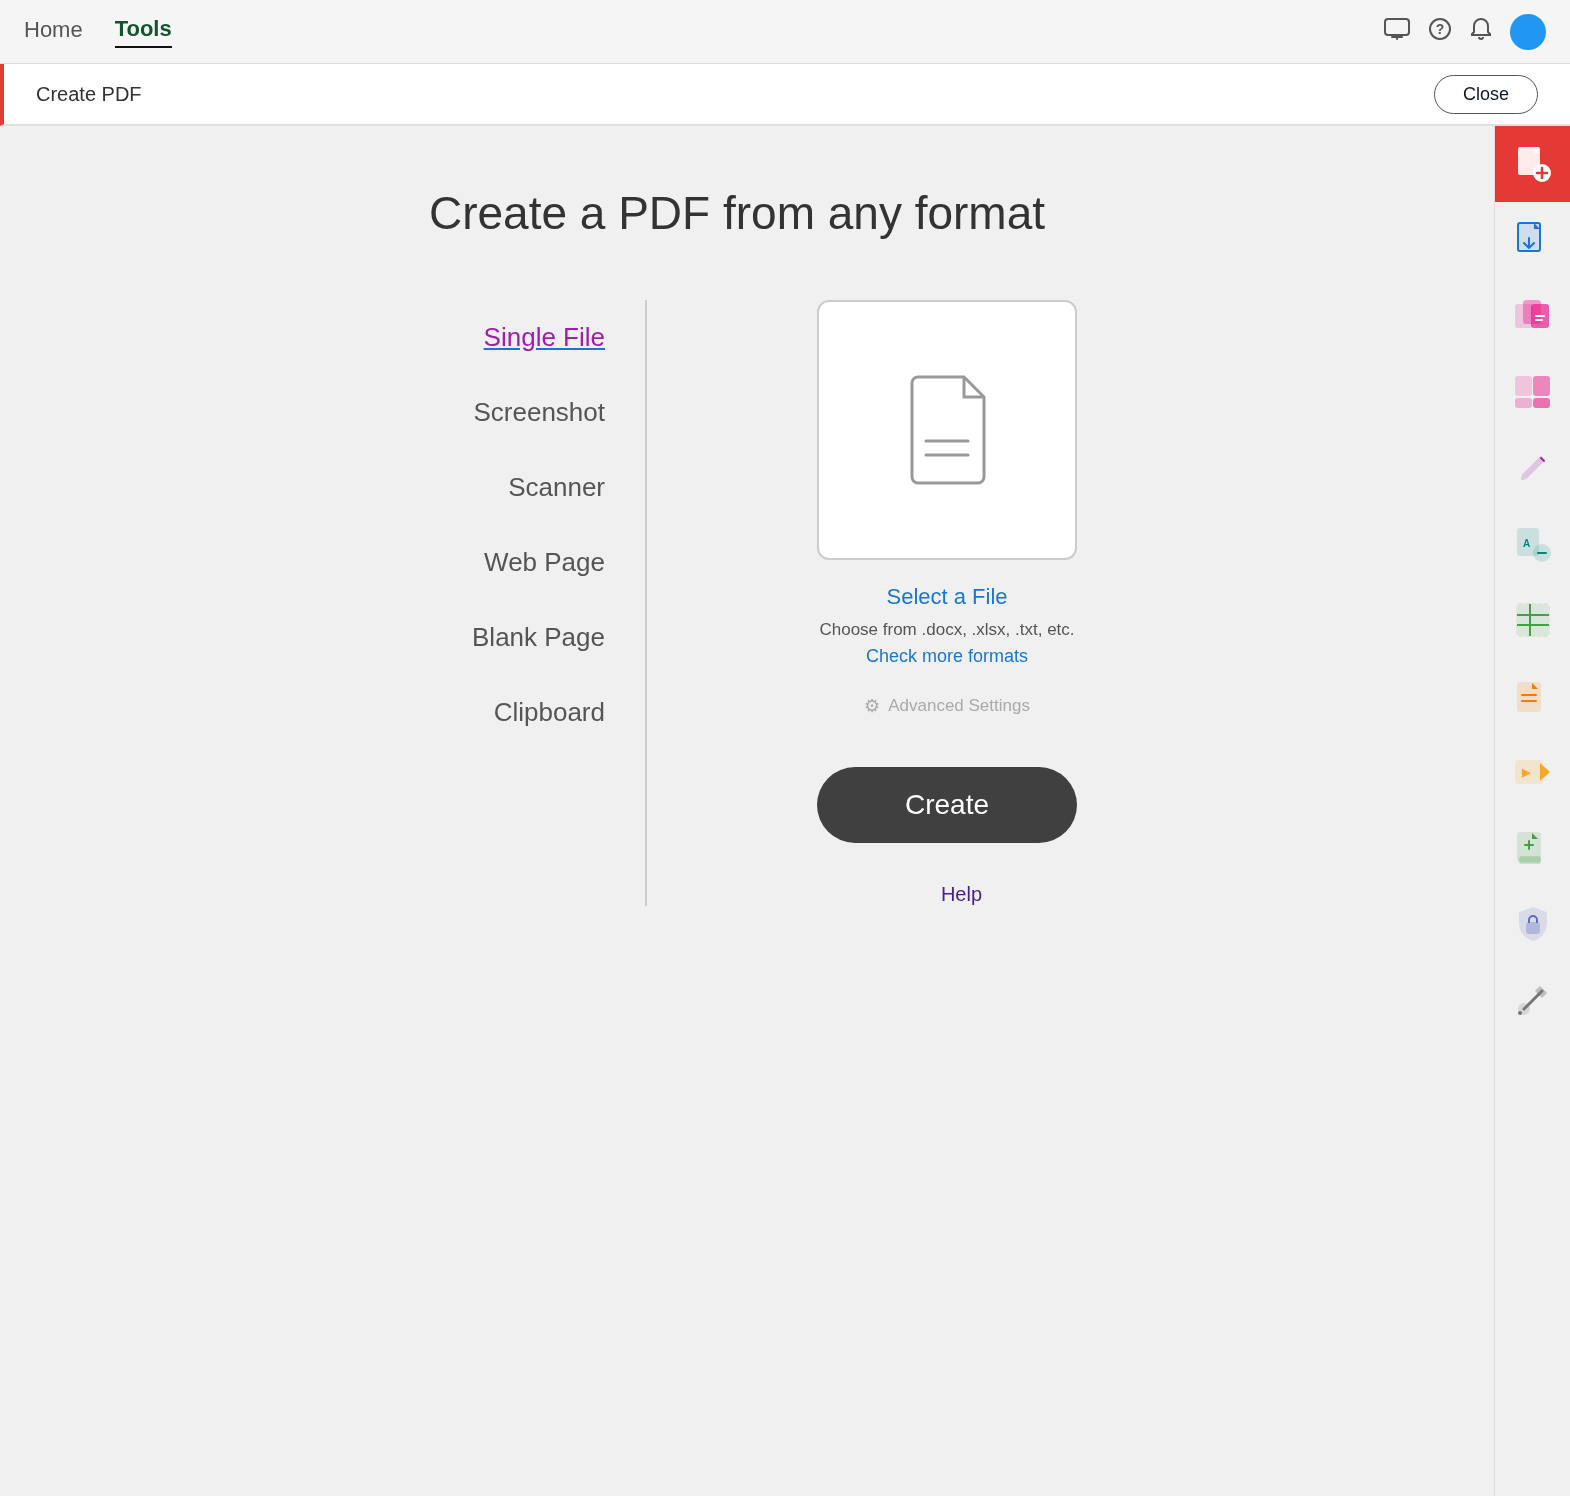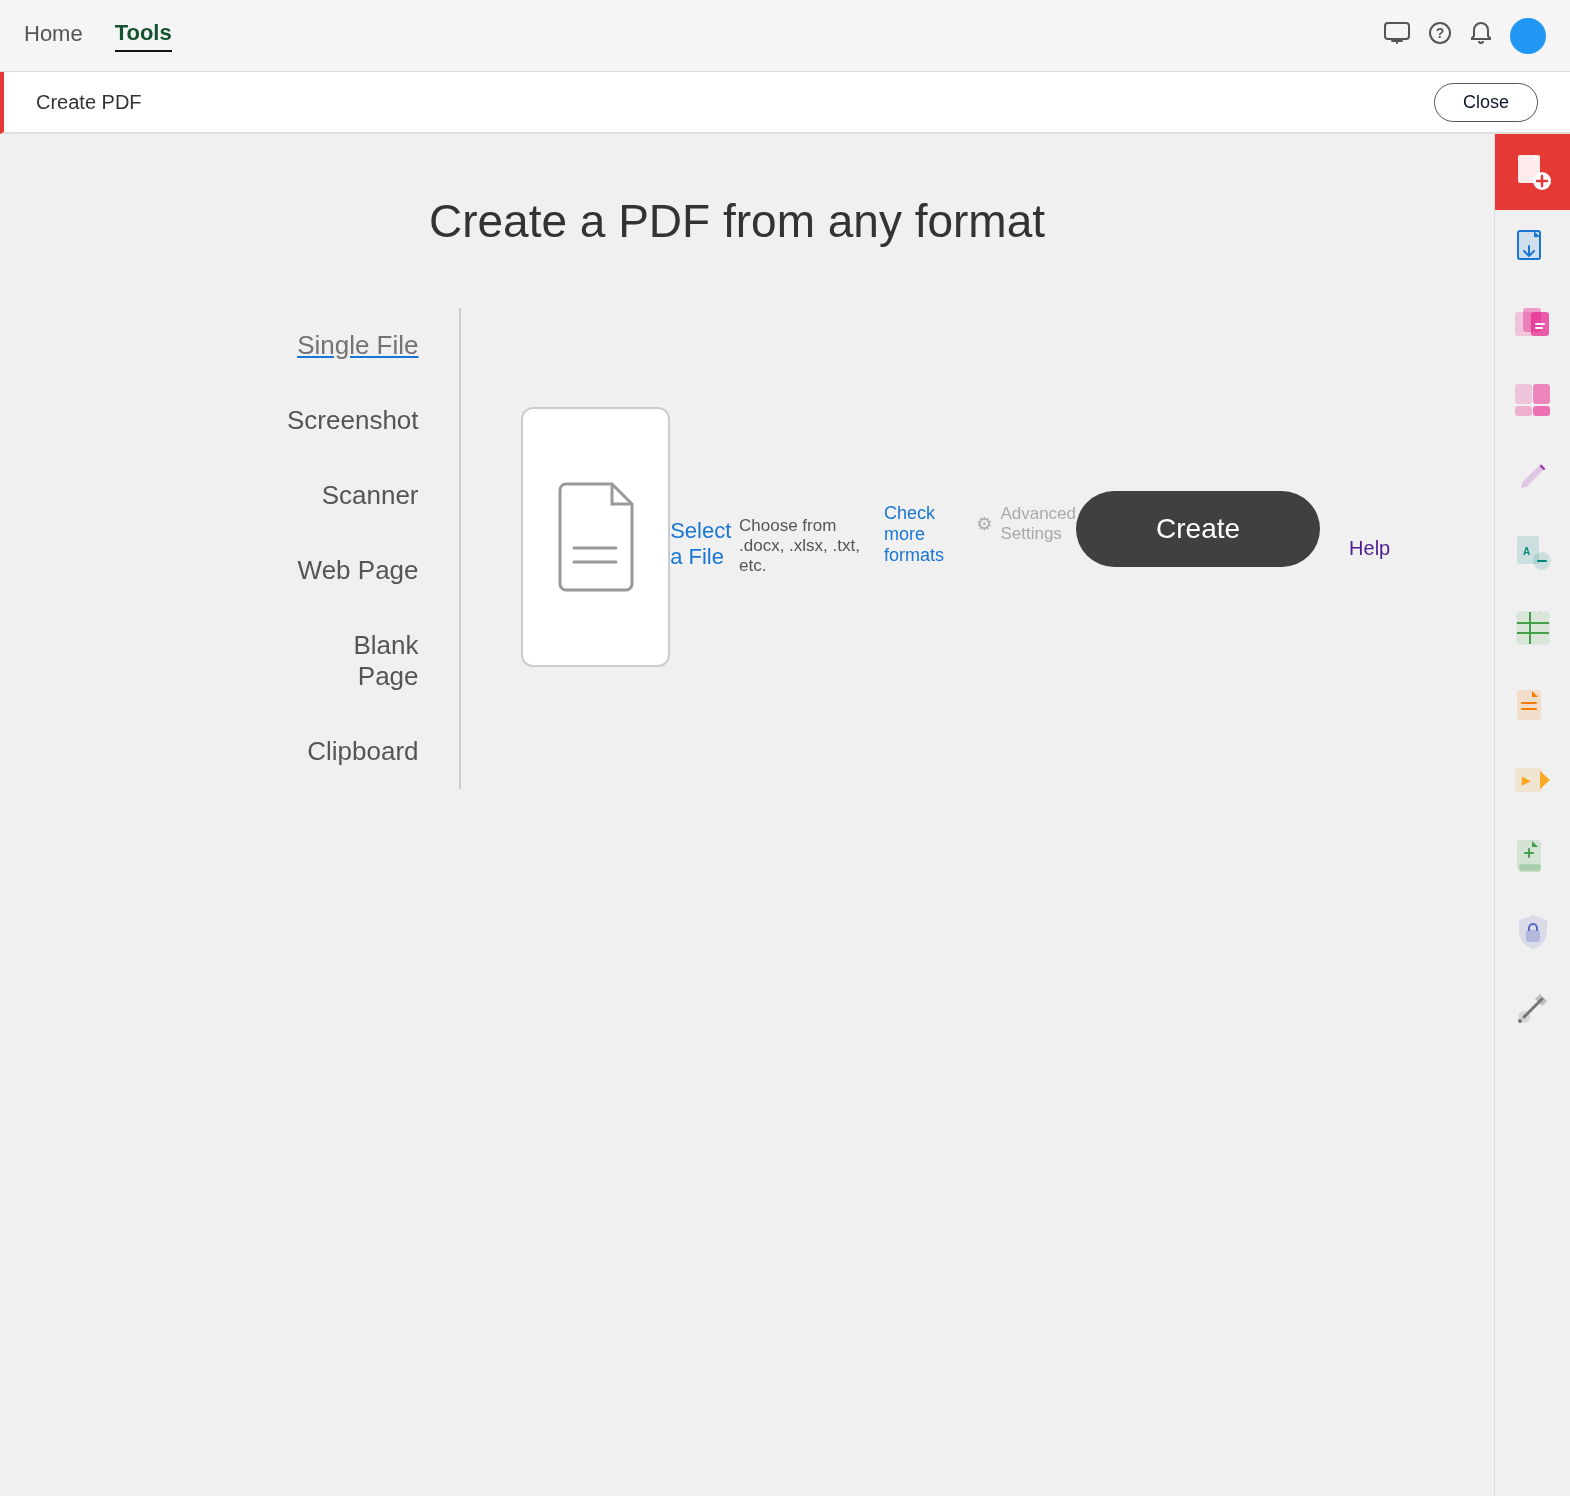--- a/index.html
+++ b/index.html
@@ -2,21 +2,21 @@
 <html><head>
   <meta charset="utf-8">
   <style>
     * { box-sizing: border-box; margin: 0; padding: 0; }
     body { font-family: -apple-system, BlinkMacSystemFont, 'Segoe UI', Helvetica, Arial, sans-serif; background: #f0f0f0; width: 1570px; height: 1496px; overflow: hidden; }
 
     
     .top-nav {
       display: flex; align-items: center; justify-content: space-between;
       background: #f5f5f5; border-bottom: 1px solid #ddd;
-      padding: 0 24px; height: 72px;
+      padding: 0 24px; height: 64px;
     }
     .nav-left { display: flex; gap: 32px; align-items: center; }
     .nav-item { font-size: 22px; color: #555; cursor: pointer; padding-bottom: 4px; }
     .nav-item.active { color: #14532d; font-weight: 600; border-bottom: 2.5px solid #111; }
     .nav-right { display: flex; gap: 18px; align-items: center; }
     .nav-icon-btn { font-size: 22px; color: #555; cursor: pointer; background: none; border: none; }
     .avatar { width: 36px; height: 36px; border-radius: 50%; background: #2196f3; cursor: pointer; }
 
     
     .sub-header {
@@ -45,25 +45,25 @@
 
     
     .two-col { display: flex; width: 100%; max-width: 900px; }
 
     
     .left-menu { width: 360px; display: flex; flex-direction: column; gap: 0; padding-right: 0; border-right: 2px solid #ccc; }
     .menu-item {
       font-size: 26px; color: #333; text-align: right; padding: 22px 40px 22px 0;
       cursor: pointer;
     }
-    .menu-item.active { color: #737373; font-weight: 400; text-decoration: underline; text-decoration-color: #1976d2; }
+    .menu-item.active { color: #a21caf; font-weight: 400; text-decoration: underline; text-decoration-color: #1976d2; }
     .menu-item:not(.active) { color: #555; }
 
     
-    .right-content { flex: 1; padding-left: 60px; display: flex; align-items: center; }
+    .right-content { flex: 1; padding-left: 60px; display: flex; flex-direction: column; align-items: center; }
 
     
     .drop-area {
       width: 260px; height: 260px; border: 2px solid #ccc; border-radius: 12px;
       background: #fff; display: flex; flex-direction: column; align-items: center; justify-content: center;
       margin-bottom: 24px;
     }
 
     .select-link { font-size: 22px; color: #1976d2; cursor: pointer; margin-bottom: 10px; }
     .formats-text { font-size: 17px; color: #555; margin-bottom: 6px; }

